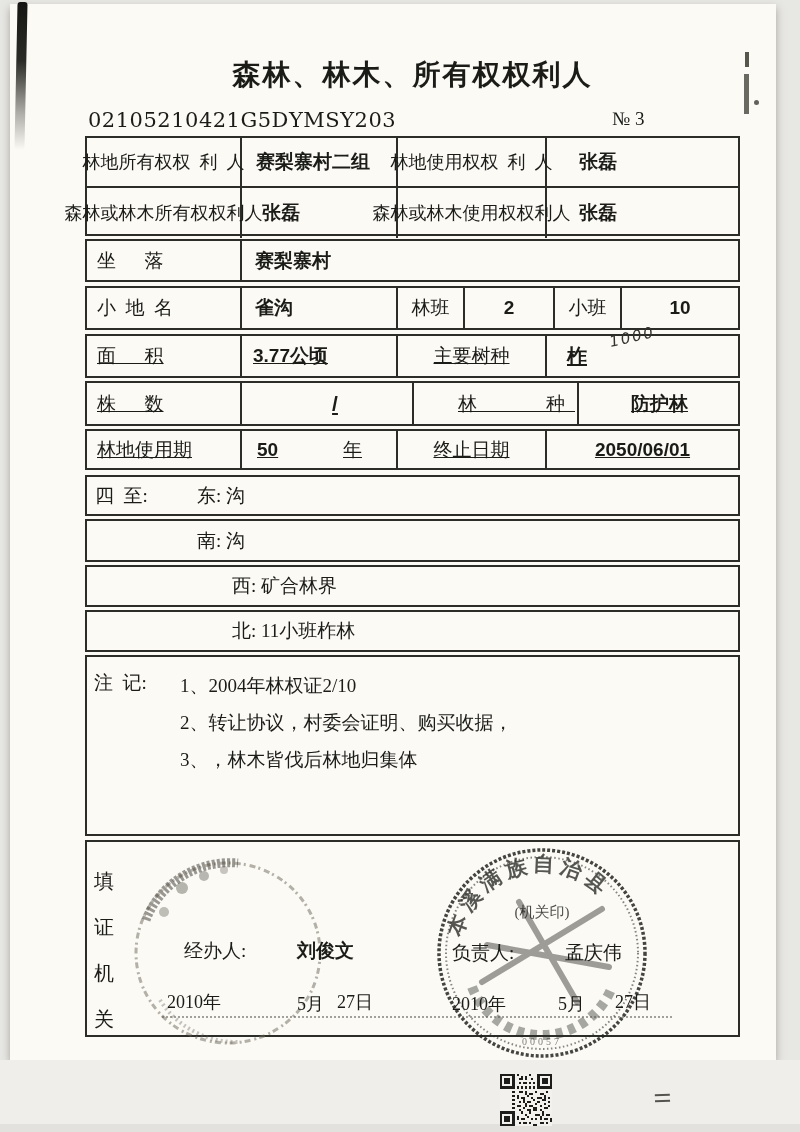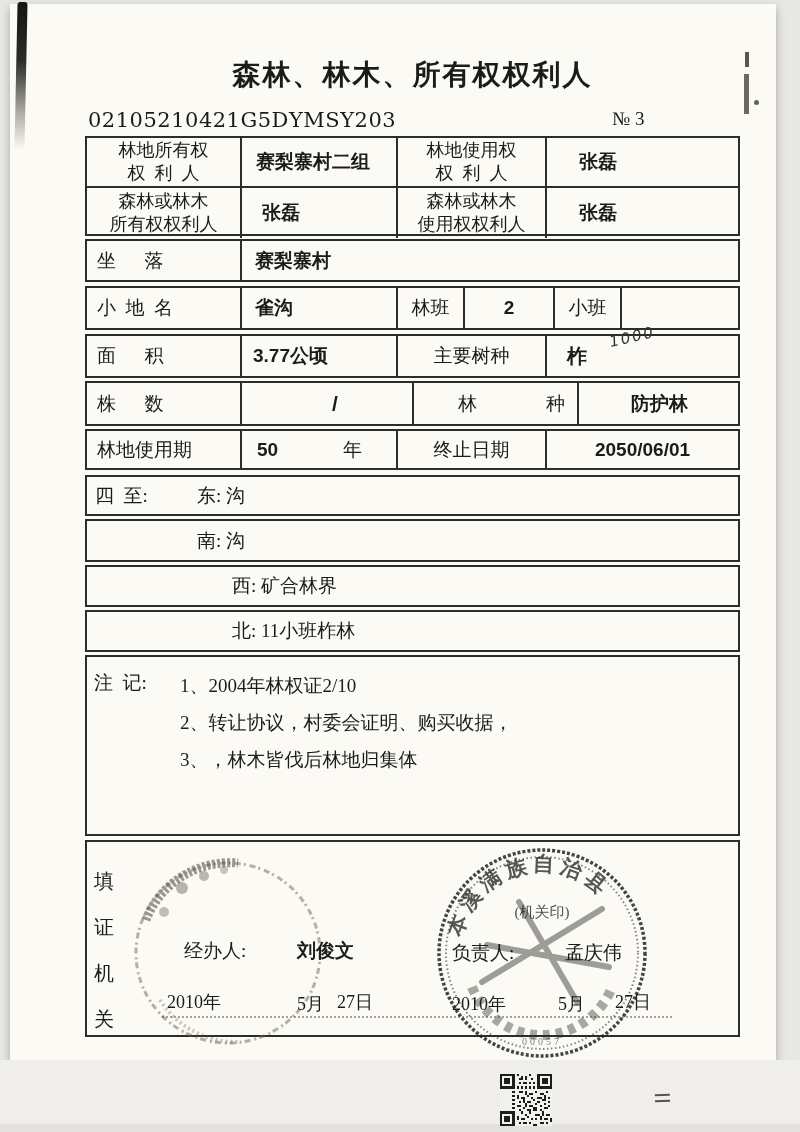--- a/index.html
+++ b/index.html
@@ -44,33 +44,33 @@
   .box{
     position:absolute;left:85px;width:655px;
     border:2px solid var(--line);
     box-sizing:border-box;
     background:transparent;
   }
   .grid4{display:grid;grid-template-columns:155px 156px 149px 191px;}
   .cell{display:flex;align-items:center;box-sizing:border-box;font-size:19px;}
   .br{border-right:2px solid var(--line);}
   .bb{border-bottom:2px solid var(--line);}
-  .lab{flex-direction:column;justify-content:center;line-height:23px;white-space:pre;font-size:18px;}
+  .lab{flex-direction:row;justify-content:center;line-height:23px;white-space:pre;font-size:18px;}
   .lab1{white-space:pre;padding-left:10px;font-size:19px;}
   .val{font-family:"Liberation Sans", sans-serif;font-weight:600;white-space:pre;}
   .ctr{justify-content:center;}
   .boxA{top:136px;height:100px;}
   .boxA .cell{height:50px;}
   .boxB{top:239px;height:43px;display:flex;}
   .boxC{top:286px;height:44px;display:grid;grid-template-columns:155px 156px 67px 90px 67px 116px;}
   .boxD{top:334px;height:44px;}
   .boxE{top:381px;height:45px;gap:16px;}
   .boxF{top:429px;height:41px;}
   .gridR{display:grid;grid-template-columns:155px 156px 149px 191px;}
-  .gridR .cell{height:100%;}
+  .gridR .cell{height:100%;text-decoration:underline;}
   .bnd{display:flex;align-items:center;font-size:19px;}
   .boxG1{top:475px;height:41px;}
   .boxG2{top:519px;height:43px;}
   .boxG3{top:565px;height:42px;}
   .boxG4{top:610px;height:42px;}
   .boxH{top:655px;height:181px;}
   .boxI{top:840px;height:197px;}
   .bnd-label{position:absolute;left:8px;top:50%;transform:translateY(-50%);white-space:pre;font-size:19px;}
   .bnd-text{position:absolute;top:50%;transform:translateY(-50%);white-space:pre;font-size:19px;font-weight:500;}
   .notes-label{position:absolute;left:7px;top:13px;white-space:pre;font-size:19px;}
@@ -133,20 +133,21 @@
     <div class="cell lab1 br" style="width:155px;">坐      落</div>
     <div class="cell val" style="flex:1;padding-left:13px;">赛梨寨村</div>
   </div>
 
   <div class="box boxC">
     <div class="cell lab1 br">小  地  名</div>
     <div class="cell val br" style="padding-left:13px;">雀沟</div>
     <div class="cell ctr br">林班</div>
     <div class="cell val ctr br">2</div>
     <div class="cell ctr br">小班</div>
+    <div class="cell val ctr">10</div>
   </div>
 
   <div class="box boxD gridR">
     <div class="cell lab1 br">面      积</div>
     <div class="cell val br" style="padding-left:11px;">3.77公顷</div>
     <div class="cell ctr br">主要树种</div>
     <div class="cell val" style="padding-left:20px;position:relative;font-size:20px;">
       <span>柞</span>
       <span class="hand">1000</span>
     </div>

